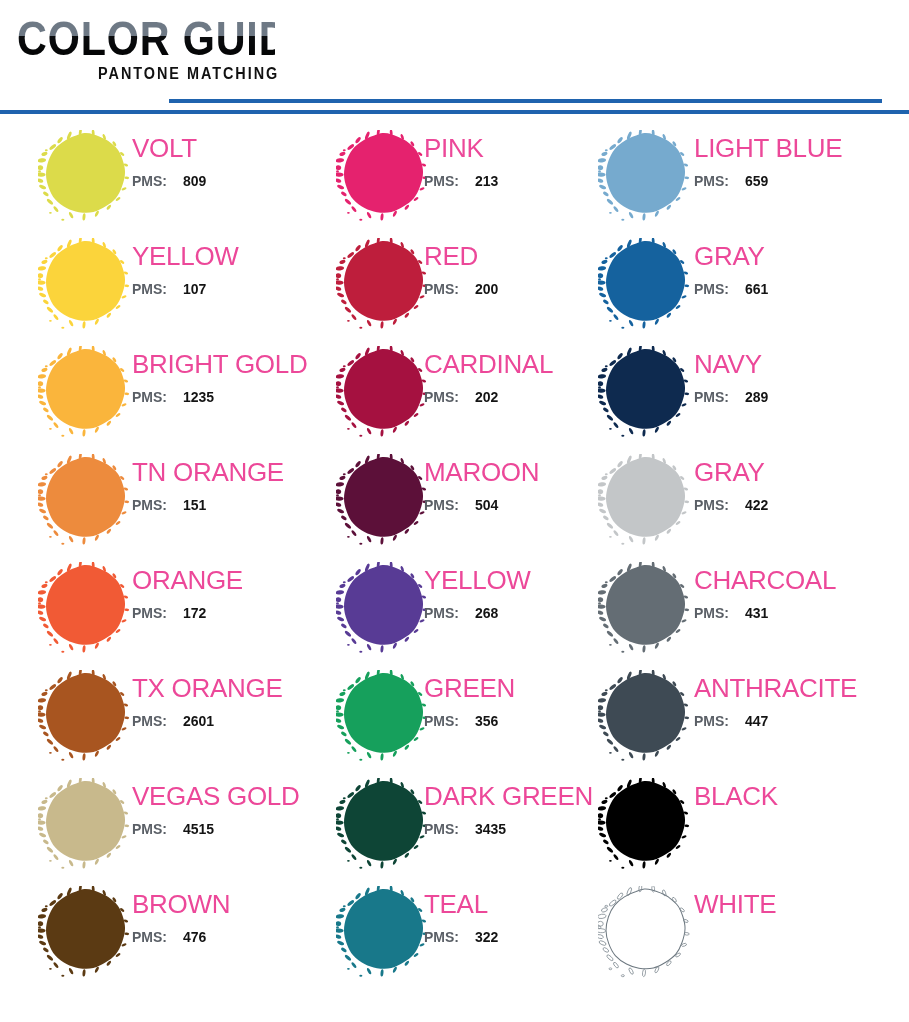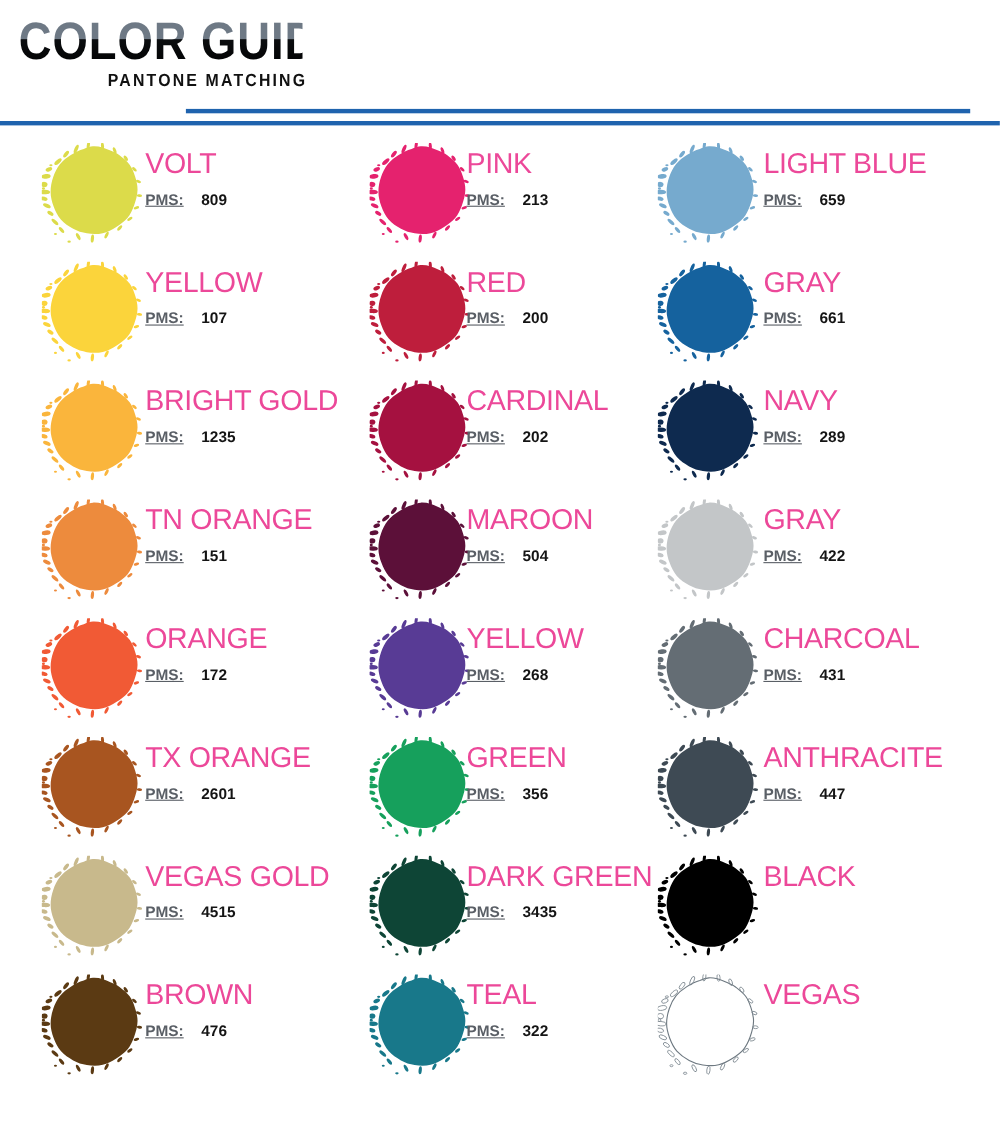--- a/index.html
+++ b/index.html
@@ -134,21 +134,20 @@
     line-height: 20px;
     margin-top: 7px;
     white-space: nowrap;
     color: #5a5f66;
     font-weight: bold;
   }
   .pms .pms-label {
     color: #5a5f66;
     font-weight: bold;
     letter-spacing: 0px;
-    text-decoration: underline;
   }
   .pms .pms-value {
     color: #141414;
     font-weight: bold;
     margin-left: 16px;
   }
   .pms.empty { visibility: hidden; }
 
   
   #col-2 .labels { left: 108px; }
@@ -1217,18 +1216,18 @@
               <ellipse cx="27" cy="97.5" rx="1.7" ry="1.1" transform="rotate(0 27 97.5)" fill="none" stroke="#7b868e" stroke-width="0.8"></ellipse>
               <ellipse cx="13.5" cy="90" rx="1.5" ry="1" transform="rotate(0 13.5 90)" fill="none" stroke="#7b868e" stroke-width="0.8"></ellipse>
               <ellipse cx="9" cy="22" rx="1.6" ry="1" transform="rotate(0 9 22)" fill="none" stroke="#7b868e" stroke-width="0.8"></ellipse>
               <ellipse cx="1.6" cy="45" rx="1.5" ry="1.3" transform="rotate(0 1.6 45)" fill="none" stroke="#7b868e" stroke-width="0.8"></ellipse>
               <ellipse cx="16" cy="101" rx="1.5" ry="0.9" fill="#8b959c"></ellipse>
               <ellipse cx="31" cy="103" rx="1.2" ry="0.8" fill="#8b959c"></ellipse>
             </g>
           </svg>
         </div>
         <div class="labels">
-          <div class="color-name">VEGAS</div>
+          <div class="color-name">WHITE</div>
           <div class="pms empty"><span class="pms-label">PMS:</span><span class="pms-value"></span></div>
         </div>
       </div>
     </div>
 </div>
 
 </body></html>

